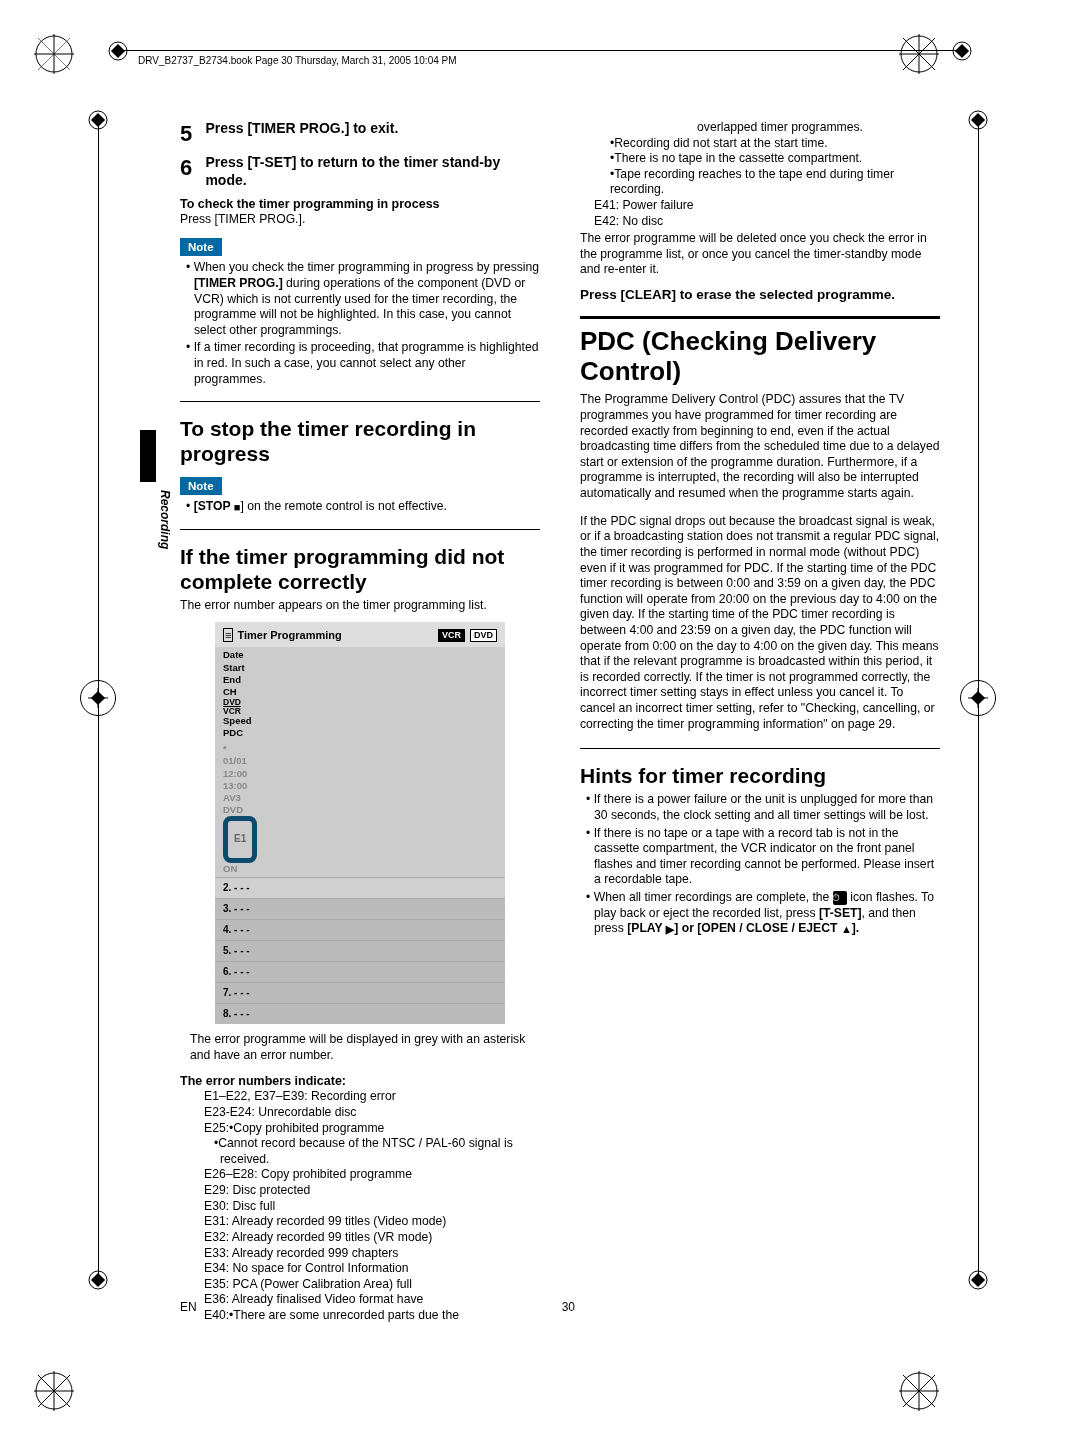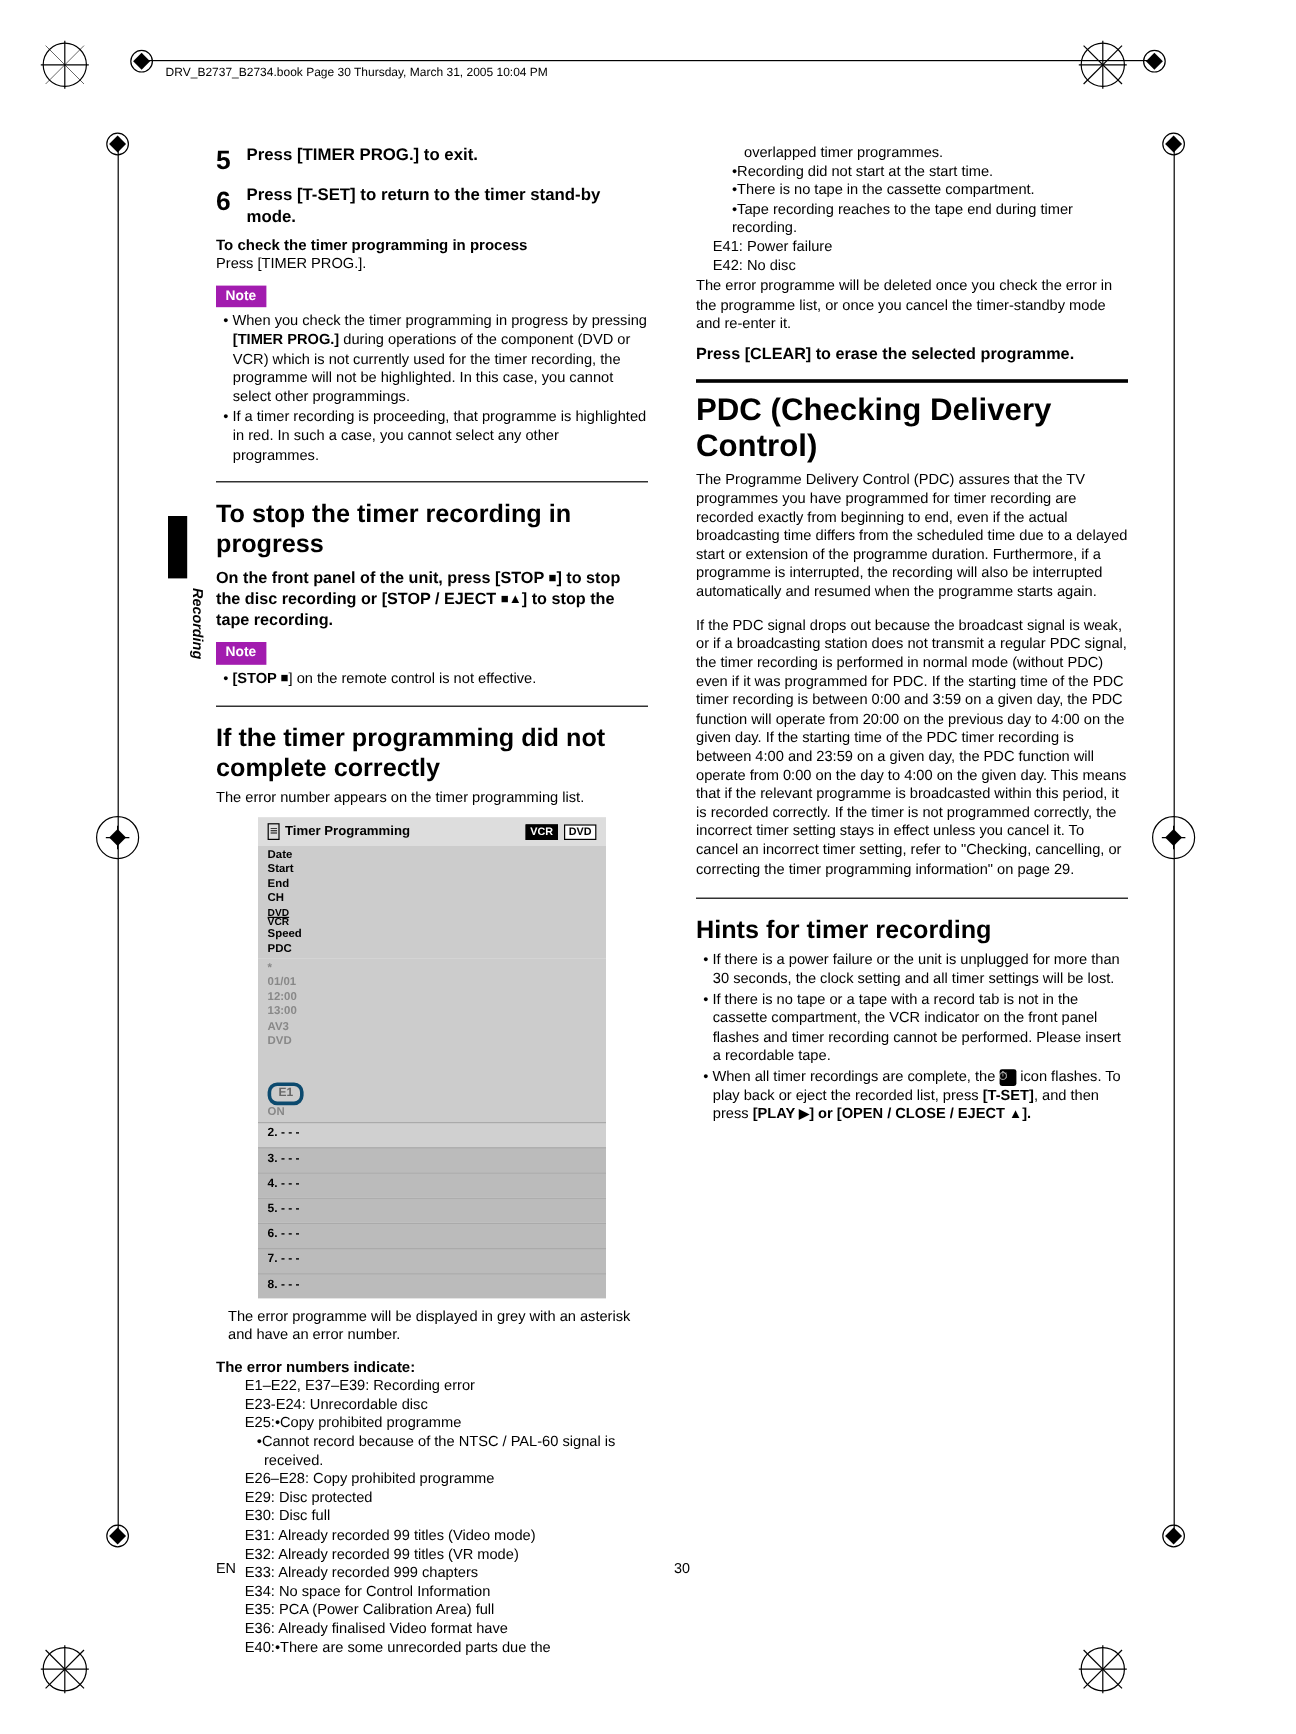--- a/index.html
+++ b/index.html
@@ -91,21 +91,21 @@
     vertical-align: top;
   }
   .sub-bold {
     font-size: 12.5px;
     font-weight: bold;
     margin-top:6px;
   }
   .normal { font-size: 12.2px; }
   .note-box {
     display:inline-block;
-    background:#a21caf;
+    background:#0369a1;
     color:#fff;
     font-size:11.5px;
     font-weight:bold;
     padding:2px 8px;
     margin-top:10px;
     margin-bottom:4px;
   }
   .bullet-list { margin:0; padding-left:6px; }
   .bullet-list li { list-style:none; padding-left:8px; text-indent:-8px; margin-bottom:2px;}
   .bullet-list li::before { content:"• ";}
@@ -186,26 +186,25 @@
     border:1px solid #000;
     font-size:9px;
     padding:0 3px;
     background:#fff;
     color:#000;
     font-weight:bold;
     margin-left:2px;
   }
   .oval {
     display:inline-block;
-    border:3px solid #0c4a6e;
+    border:5px solid #0c4a6e;
     border-radius:8px;
-    padding:0 6px;
+    padding:12px 6px;
     color:#666;
     font-size:10px;
-    margin-top:28px;
   }
   .page-footer {
     position:absolute;
     left:180px;
     top:1300px;
     width:760px;
     font-size:12px;
   }
   .stop-icon { font-size:11px; vertical-align:middle;}
   .play-icon { font-size:11px; vertical-align:middle;}
@@ -348,23 +347,20 @@
       <div class="note-box">Note</div>
       <ul class="bullet-list">
         <li>
           <span>When you check the timer programming in progress by pressing </span><b>[TIMER PROG.]</b><span> during operations of the component (DVD or VCR) which is not currently used for the timer recording, the programme will not be highlighted. In this case, you cannot select other programmings.</span>
         </li>
         <li>If a timer recording is proceeding, that programme is highlighted in red. In such a case, you cannot select any other programmes.</li>
       </ul>
 
       <div class="rule" style="margin-top:14px;"></div>
       <div class="h2">To stop the timer recording in progress</div>
-      <div class="instr-bold" style="margin-top:6px;">
-        <span>On the front panel of the unit, press [STOP </span><span class="stop-icon">■</span><span>] to stop the disc recording or [STOP / EJECT </span><span class="stop-icon">■▲</span><span>] to stop the tape recording.</span>
-      </div>
 
       <div class="note-box">Note</div>
       <ul class="bullet-list">
         <li>
           <b><span>[STOP </span><span class="stop-icon">■</span></b><span>] on the remote control is not effective.</span>
         </li>
       </ul>
 
       <div class="rule" style="margin-top:14px;"></div>
       <div class="h2">If the timer programming did not complete correctly</div>
@@ -421,21 +417,21 @@
       <div class="normal err-line">E31: Already recorded 99 titles (Video mode)</div>
       <div class="normal err-line">E32: Already recorded 99 titles (VR mode)</div>
       <div class="normal err-line">E33: Already recorded 999 chapters</div>
       <div class="normal err-line">E34: No space for Control Information</div>
       <div class="normal err-line">E35: PCA (Power Calibration Area) full</div>
       <div class="normal err-line">E36: Already finalised Video format have</div>
       <div class="normal err-line">E40:•There are some unrecorded parts due the</div>
     </div>
 
     <div class="col">
-      <div class="normal" style="padding-left:40px;">overlapped timer programmes.</div>
+      <div class="normal" style="padding-left:40px;text-align:center;">overlapped timer programmes.</div>
       <div class="normal" style="padding-left:30px;">•Recording did not start at the start time.</div>
       <div class="normal" style="padding-left:30px;">•There is no tape in the cassette compartment.</div>
       <div class="normal" style="padding-left:30px;">•Tape recording reaches to the tape end during timer recording.</div>
       <div class="normal err-line" style="padding-left:14px;">E41: Power failure</div>
       <div class="normal err-line" style="padding-left:14px;">E42: No disc</div>
       <div class="normal" style="margin-top:2px;">The error programme will be deleted once you check the error in the programme list, or once you cancel the timer-standby mode and re-enter it.</div>
 
       <div class="instr-bold" style="margin-top:8px;">Press [CLEAR] to erase the selected programme.</div>
 
       <div class="thick-rule"></div>

